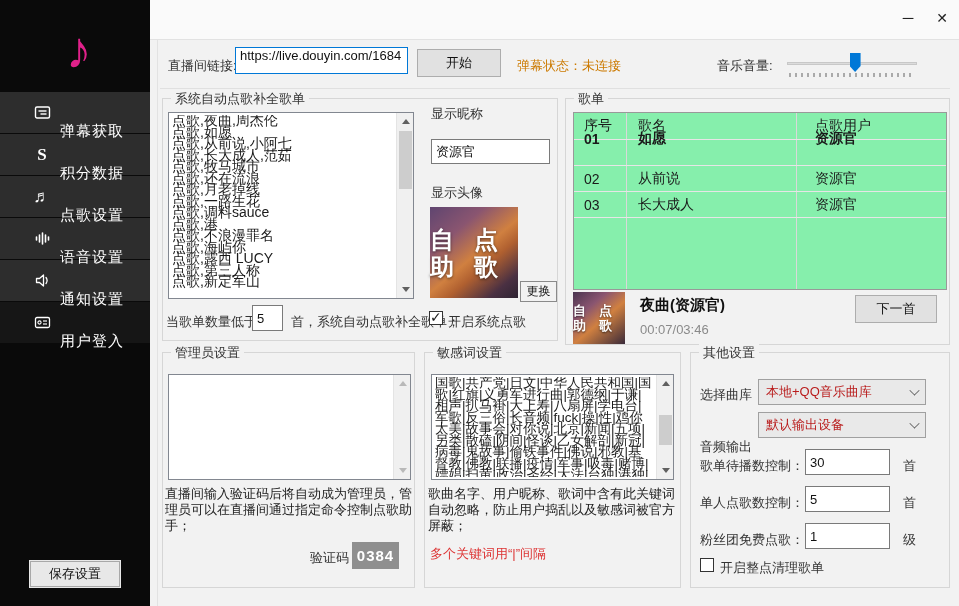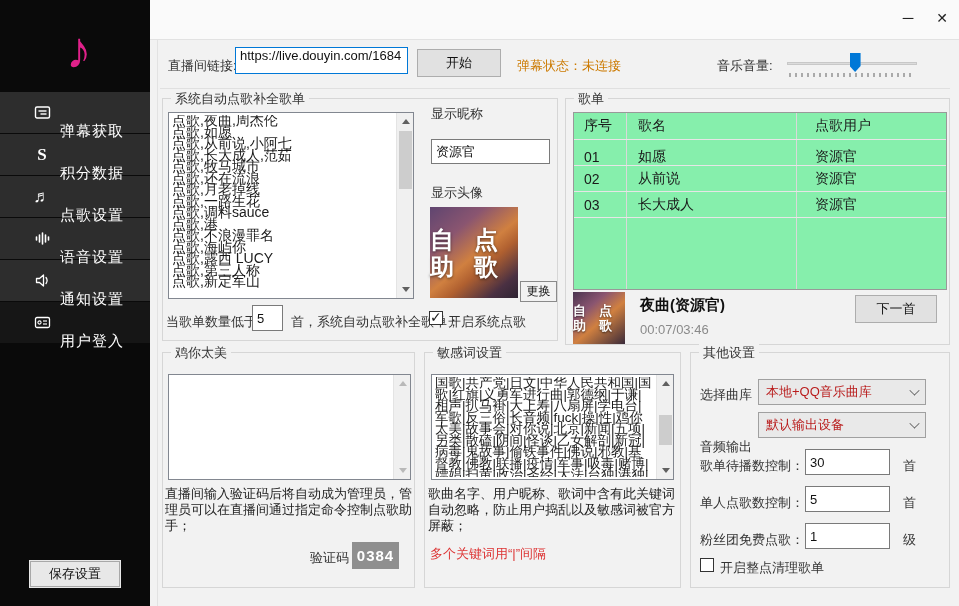--- a/index.html
+++ b/index.html
@@ -230,21 +230,21 @@
   </div>
   <div class="table">
     <div class="col-line" style="left:52px;"></div>
     <div class="col-line" style="left:222px;"></div>
     <div class="t-row" style="top:0; height:26px; font-size:14px;">
       <span class="c1">序号</span>
       <span class="c2">歌名</span>
       <span class="c3">点歌用户</span>
     </div>
     <div class="row-line" style="top:26px;"></div>
-    <div class="t-row" style="top:31px; height:25px;">
+    <div class="t-row" style="top:13px; height:25px;font-weight:bold;">
       <span class="c1">01</span>
       <span class="c2">如愿</span>
       <span class="c3">资源官</span>
     </div>
     <div class="row-line" style="top:52px;"></div>
     <div class="t-row" style="top:53px; height:25px;">
       <span class="c1">02</span>
       <span class="c2">从前说</span>
       <span class="c3">资源官</span>
     </div>
@@ -260,21 +260,21 @@
     <div class="avatar-text">
       <span>自助</span>
       <span>点歌</span>
     </div>
   </div>
   <div class="np-title">夜曲(资源官)</div>
   <div class="np-time">00:07/03:46</div>
   <div class="btn next-btn">下一首</div>
 
   <div class="groupbox" style="left:162px; top:352px; width:253px; height:236px;">
-    <span class="gb-title">鸡你太美</span>
+    <span class="gb-title">管理员设置</span>
   </div>
   <div class="box" style="left:168px; top:374px; width:243px; height:106px;">
     <div class="words-text"></div>
     <div class="vscroll tri-dim">
       <div class="sb-arrow" style="top:0;">
           <div class="tri-up"></div>
         </div>
       <div class="sb-arrow" style="bottom:0;">
           <div class="tri-down"></div>
         </div>

